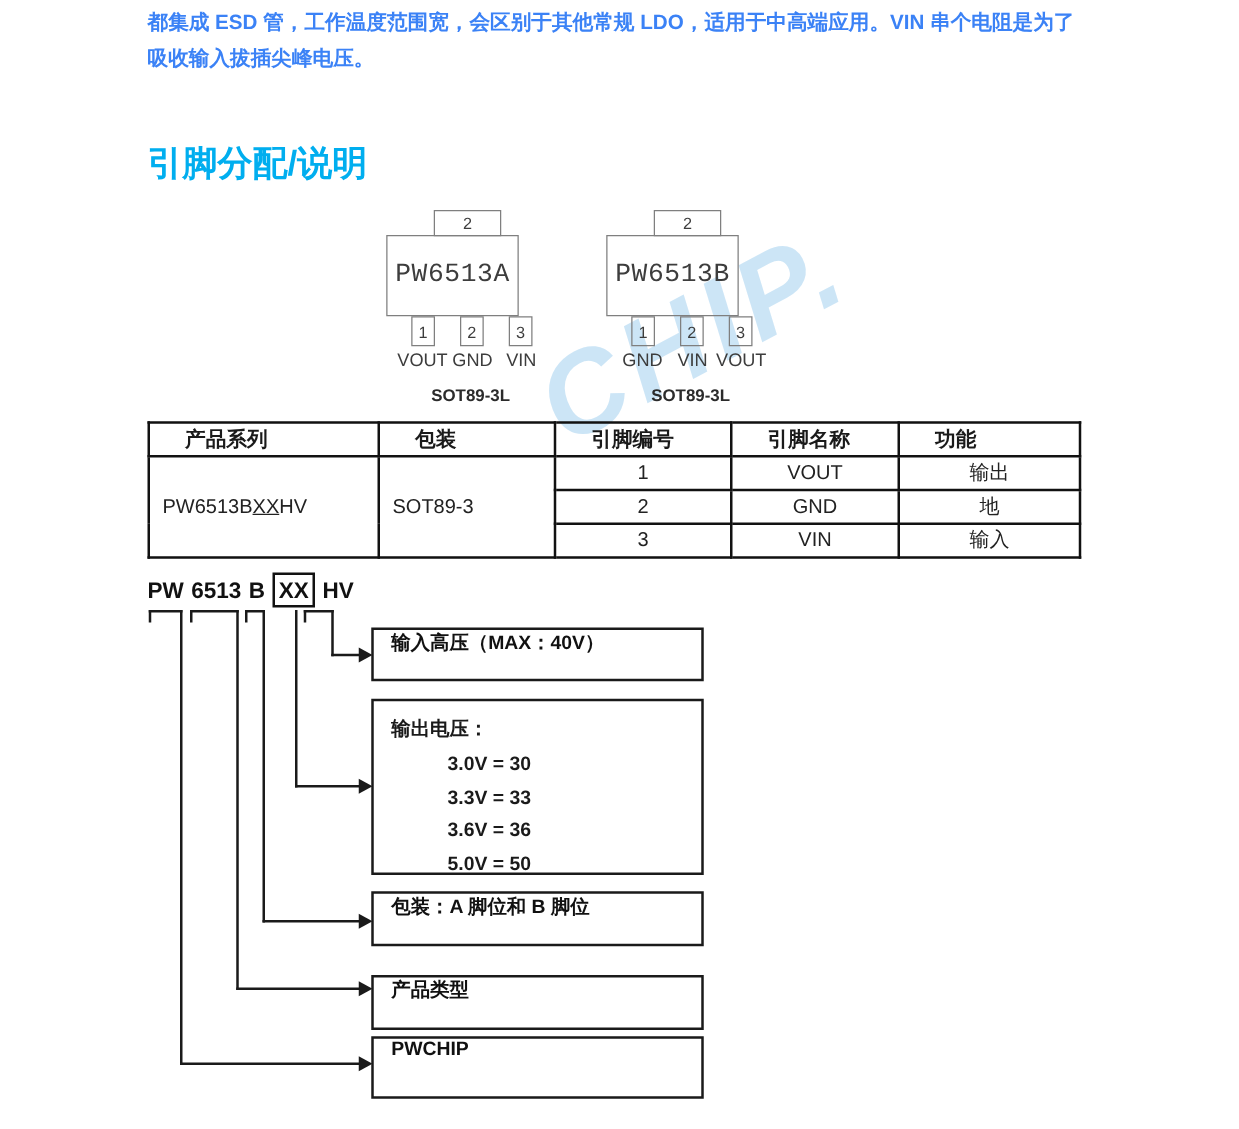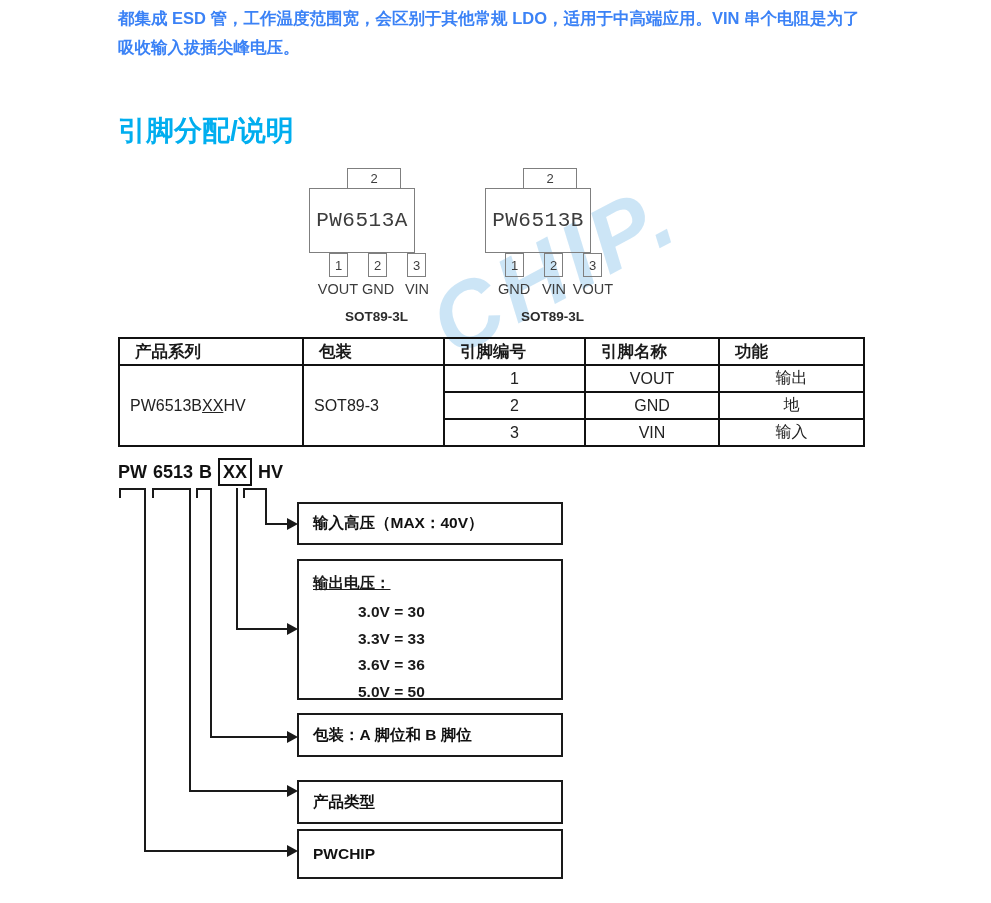--- a/index.html
+++ b/index.html
@@ -97,21 +97,21 @@
     z-index: 1;
     table-layout: fixed;
     width: 745px;
   }
   .pin-table th, .pin-table td {
     border: 2px solid #111111;
     height: 27px;
     font-weight: normal;
   }
   .pin-table th {
-    font-size: 16.5px; font-weight: bold; text-align: left; padding-left: 15px;
+    font-size: 16.5px; font-weight: bold; text-align: left; padding-left: 28px;
   }
   .pin-table td { font-size: 16px; color: #222; }
   .pin-table .al { text-align: left; padding-left: 10px; }
   .pin-table .ac { text-align: center; }
   .pin-table .ul { text-decoration: underline; }
 
   
   .pn {
     position: absolute; left: 118px; top: 458px;
     display: flex; align-items: center; gap: 6px;
@@ -135,23 +135,23 @@
     border-left: 11px solid #1a1a1a;
   }
 
   
   .dbox {
     position: absolute; left: 297px; width: 266px;
     border: 2px solid #1a1a1a;
     background: transparent;
     z-index: 1;
   }
-  .dbox.single { display: flex; align-items: center; padding-left: 14px; }
+  .dbox.single { display: flex; align-items: flex-start; padding-left: 14px; }
   .dbox-label { font-size: 15.5px; font-weight: bold; color: #111; }
-  .dbox .title { font-size: 15.5px; font-weight: bold; padding: 12px 0 0 14px; text-decoration: underline; }
+  .dbox .title { font-size: 15.5px; font-weight: bold; padding: 12px 0 0 14px; }
   .dbox .opt {
     font-size: 15.5px; font-weight: bold; margin-left: 59px; line-height: 26.5px;
   }
   .dbox .opt.first { margin-top: 5px; }
 </style>
 </head>
 <body>
 
 <div class="page">
 

